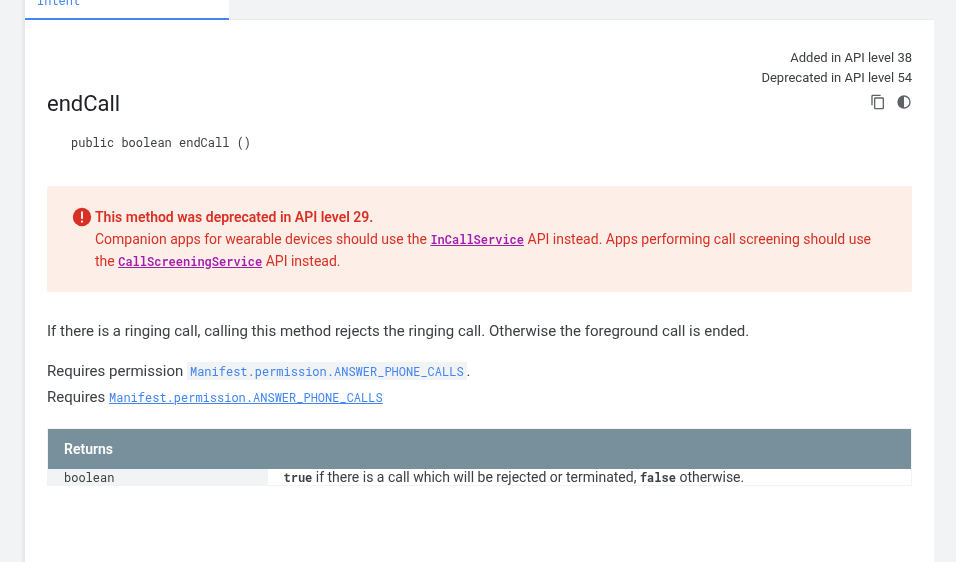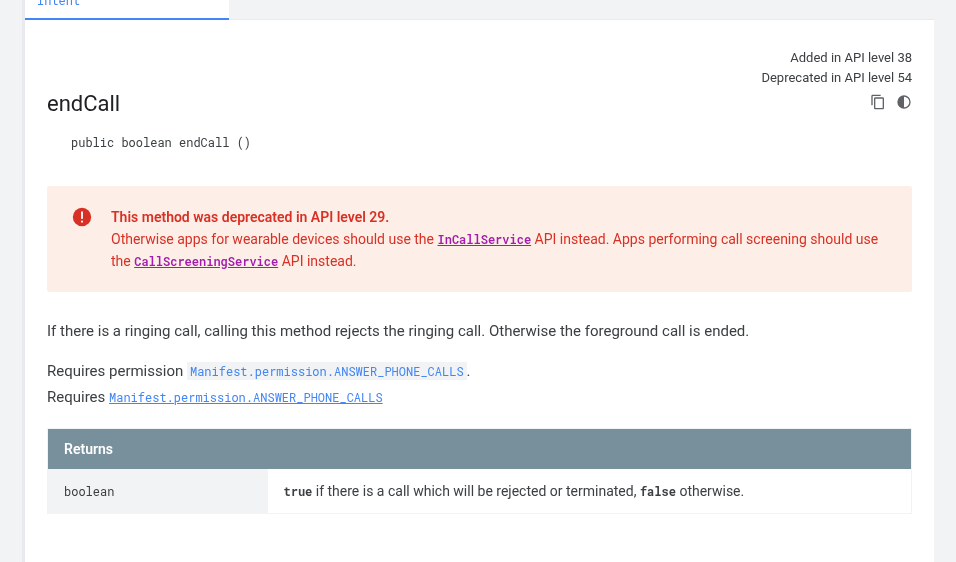--- a/index.html
+++ b/index.html
@@ -69,21 +69,20 @@
     color: #3c4043;
     margin-top: 18px;
     margin-left: 24px;
   }
   .deprecation {
     background: #fdefe7;
     border-radius: 2px;
     margin: 36px 0 28px 0;
     padding: 20px 24px 20px 24px;
     display: flex;
-    gap: 16px;
     color: #d93025;
     font-size: 14px;
     line-height: 22px;
   }
   .dep-icon {
     flex: 0 0 24px;
   }
   .dep-icon svg { width: 22px; height: 22px; }
   .dep-title { font-weight: 600; }
   .dep-body a {
@@ -121,21 +120,21 @@
   }
   .returns-table th {
     background: #78909c;
     color: #fff;
     font-weight: 600;
     text-align: left;
     padding: 12px 16px;
     font-size: 14px;
   }
   .returns-table td {
-    padding: 14px 16px;
+    padding: 0 16px;
     vertical-align: top;
     font-size: 14px;
     color: #3c4043;
   }
   .returns-table td:first-child {
     background: #f1f3f4;
     font-family: "Roboto Mono", Consolas, monospace;
     font-size: 12px;
     width: 220px;
   }
@@ -183,21 +182,21 @@
       <div class="dep-icon">
         <svg viewBox="0 0 24 24">
             <circle cx="12" cy="12" r="10" fill="#d93025"></circle>
             <rect x="11" y="6" width="2" height="8" fill="#fff"></rect>
             <rect x="11" y="16" width="2" height="2" fill="#fff"></rect>
           </svg>
       </div>
       <div>
         <div class="dep-title">This method was deprecated in API level 29.</div>
         <div class="dep-body">
-          <span>Otherwise apps for wearable devices should use the </span><a href="#">InCallService</a><span> API instead. Apps performing call screening should use the </span><a href="#">CallScreeningService</a><span> API instead.</span>
+          <span>Companion apps for wearable devices should use the </span><a href="#">InCallService</a><span> API instead. Apps performing call screening should use the </span><a href="#">CallScreeningService</a><span> API instead.</span>
         </div>
       </div>
     </div>
 
     <p class="para">If there is a ringing call, calling this method rejects the ringing call. Otherwise the foreground call is ended.</p>
     <p class="para" style="margin-bottom:4px">
       <span>Requires permission </span><span class="code-inline">Manifest.permission.ANSWER_PHONE_CALLS</span><span>.</span>
     </p>
     <p class="para">
       <span>Requires </span><a href="#" class="code-inline-link">Manifest.permission.ANSWER_PHONE_CALLS</a>

